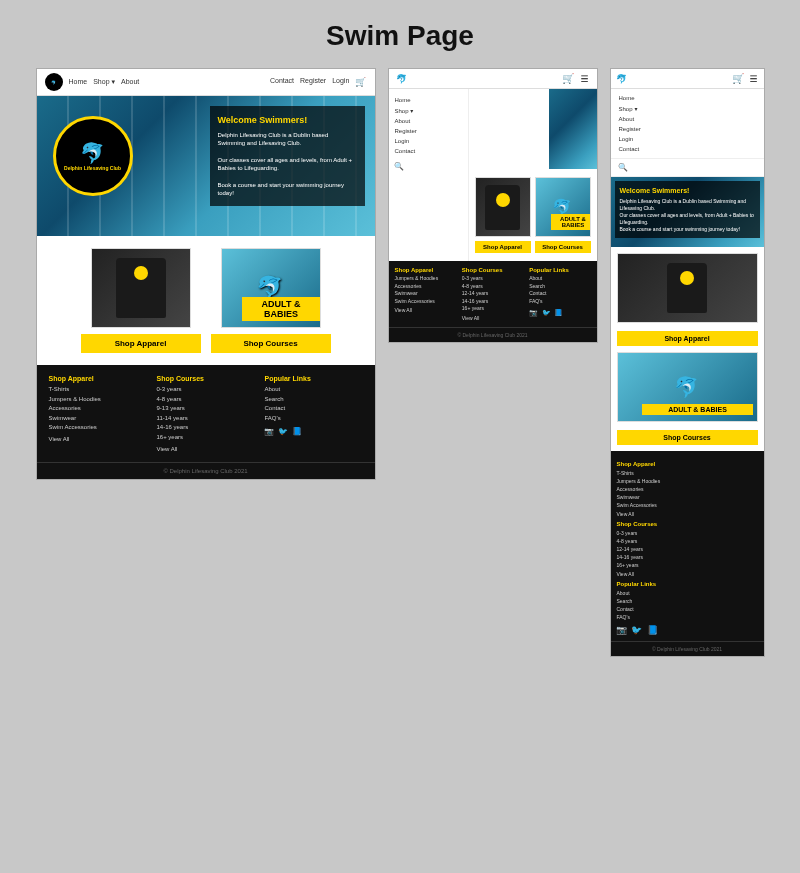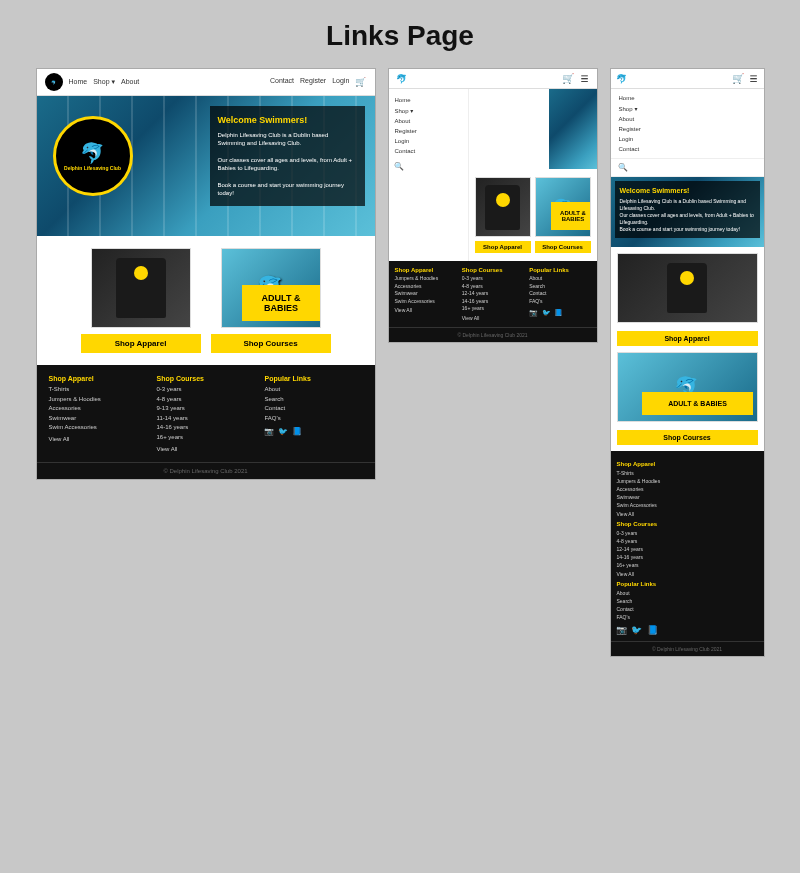--- a/index.html
+++ b/index.html
@@ -134,21 +134,21 @@
       display: flex; align-items: center; justify-content: center;
       flex-direction: column;
       position: relative;
     }
     .courses-img .adult-babies-label {
       background: #ffd700;
       color: #000;
       font-size: 9px;
       font-weight: bold;
       text-align: center;
-      padding: 8px 4px;
+      padding: 2px 4px;
       position: absolute;
       bottom: 6px;
       width: 80%;
       margin-left: 21px;
     }
     .dolphin-courses {
       font-size: 22px;
       color: #fff;
       text-shadow: 1px 1px 2px #000;
     }
@@ -348,21 +348,21 @@
       text-align: center;
       font-size: 5px;
       padding: 4px;
       border-top: 1px solid #333;
     }
     .social-icons { display: flex; gap: 4px; margin-top: 4px; font-size: 8px; }
   </style>
 </head>
 <body>
 
-<h1 class="page-title">Links Page</h1>
+<h1 class="page-title">Swim Page</h1>
 
 <div class="mockups-container">
 
   <div class="desktop-mockup">
 
     <div class="desktop-nav">
       <div class="logo-small">🐬</div>
       <div class="nav-links">
         <span>Home</span>
         <span>Shop ▾</span>

